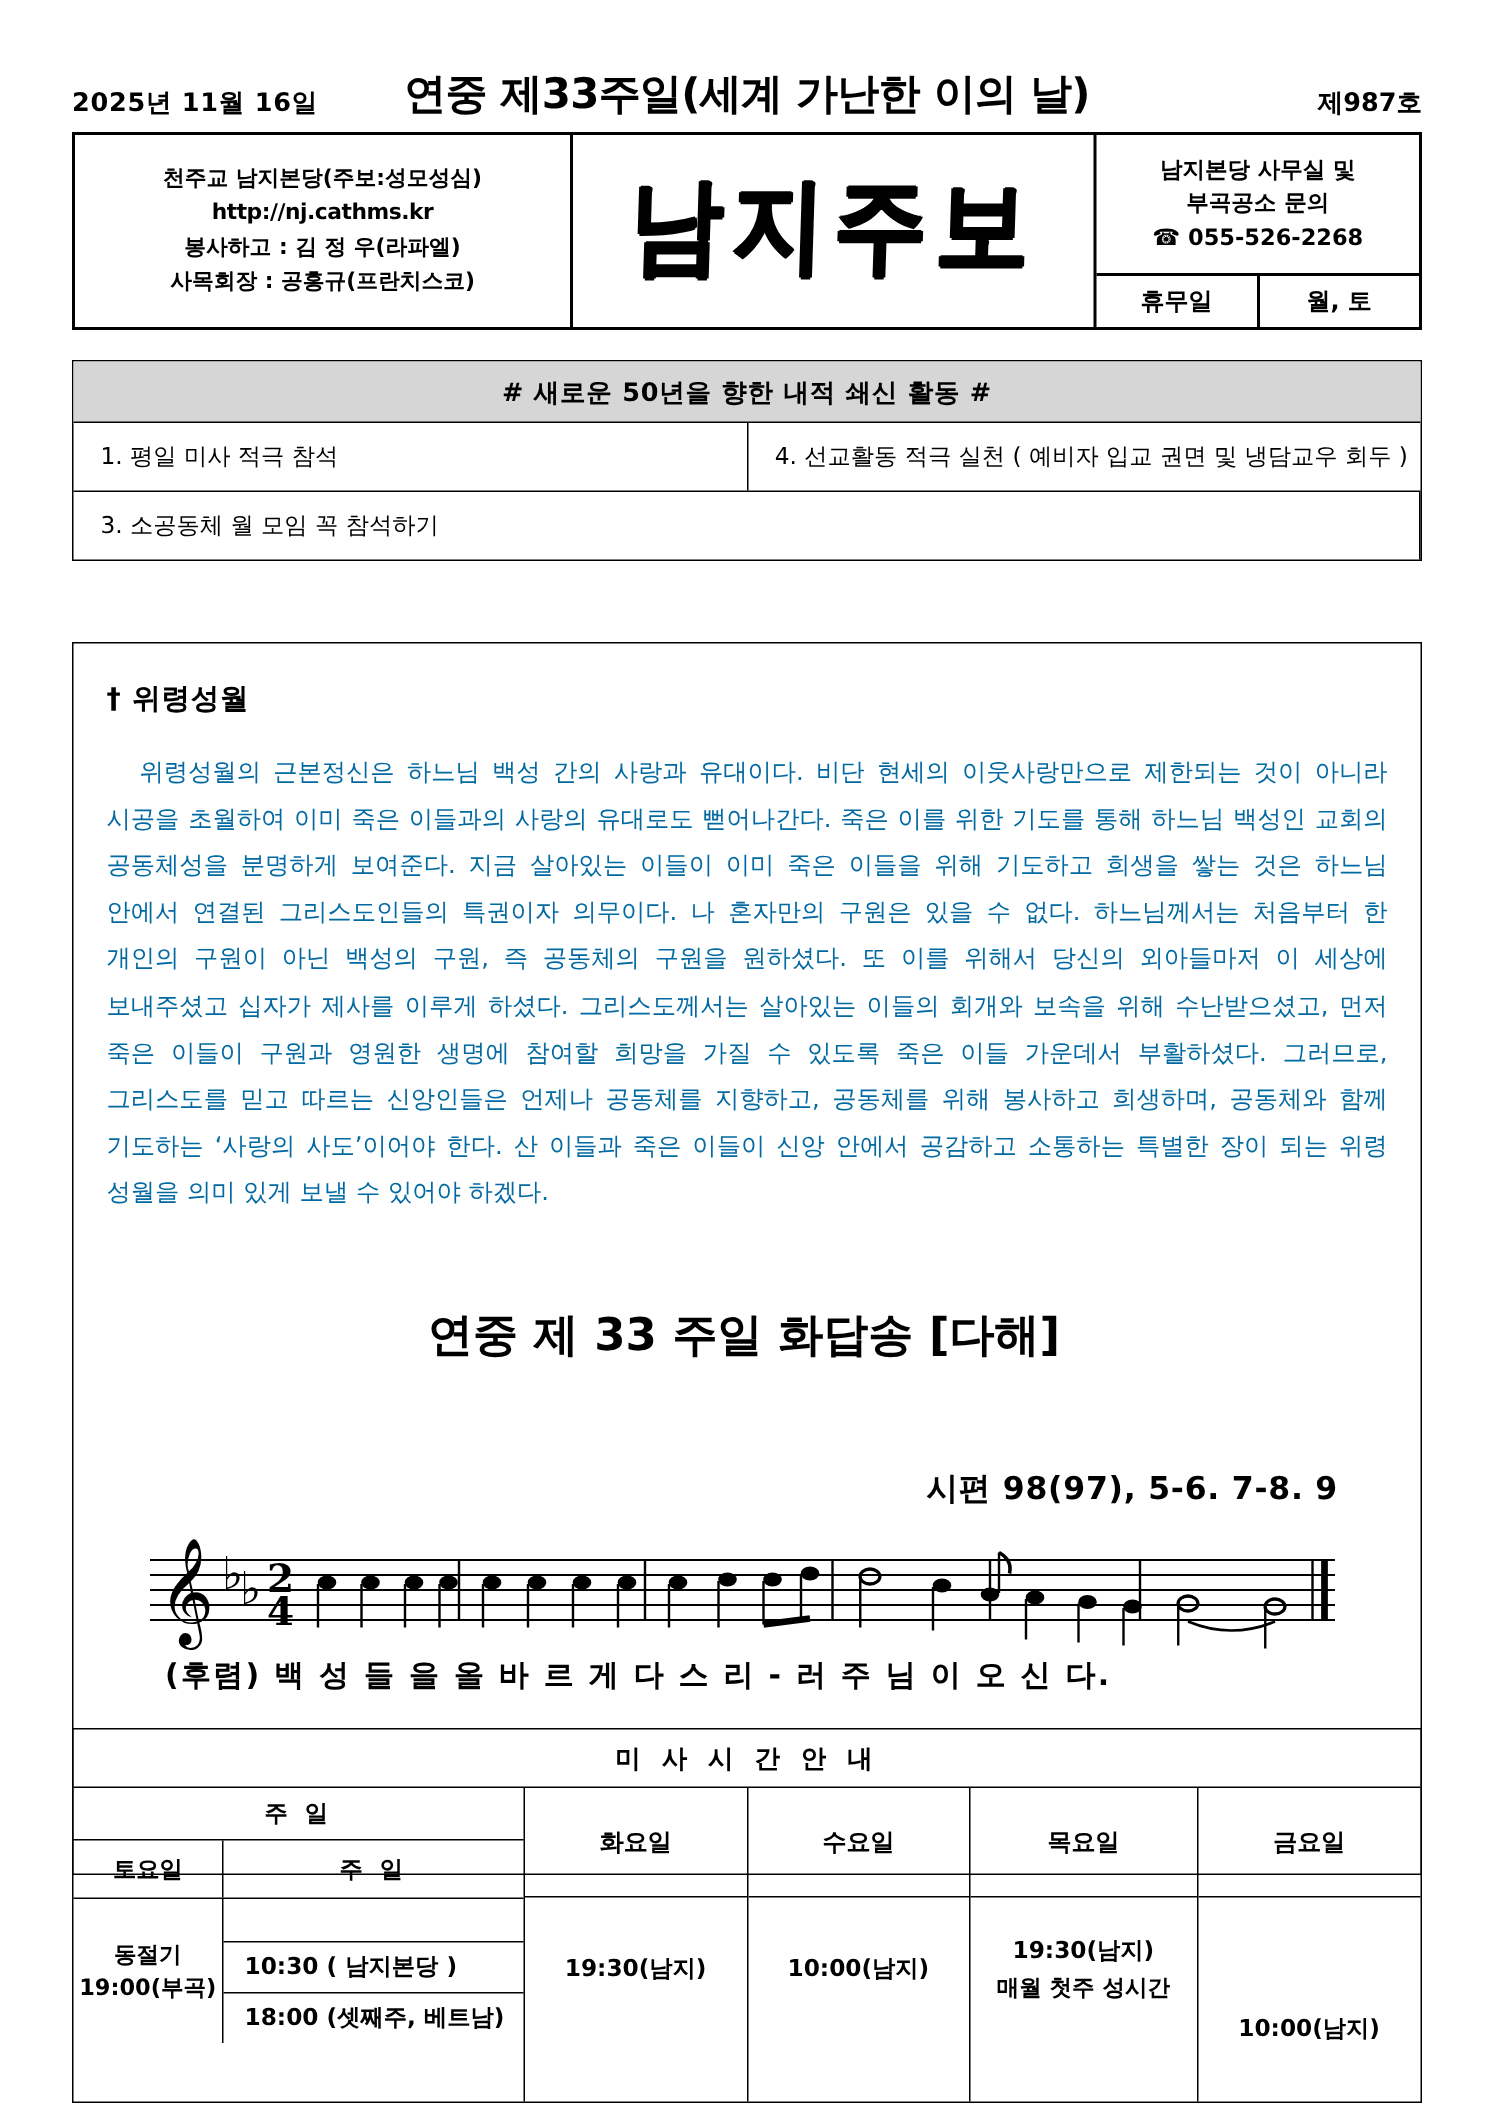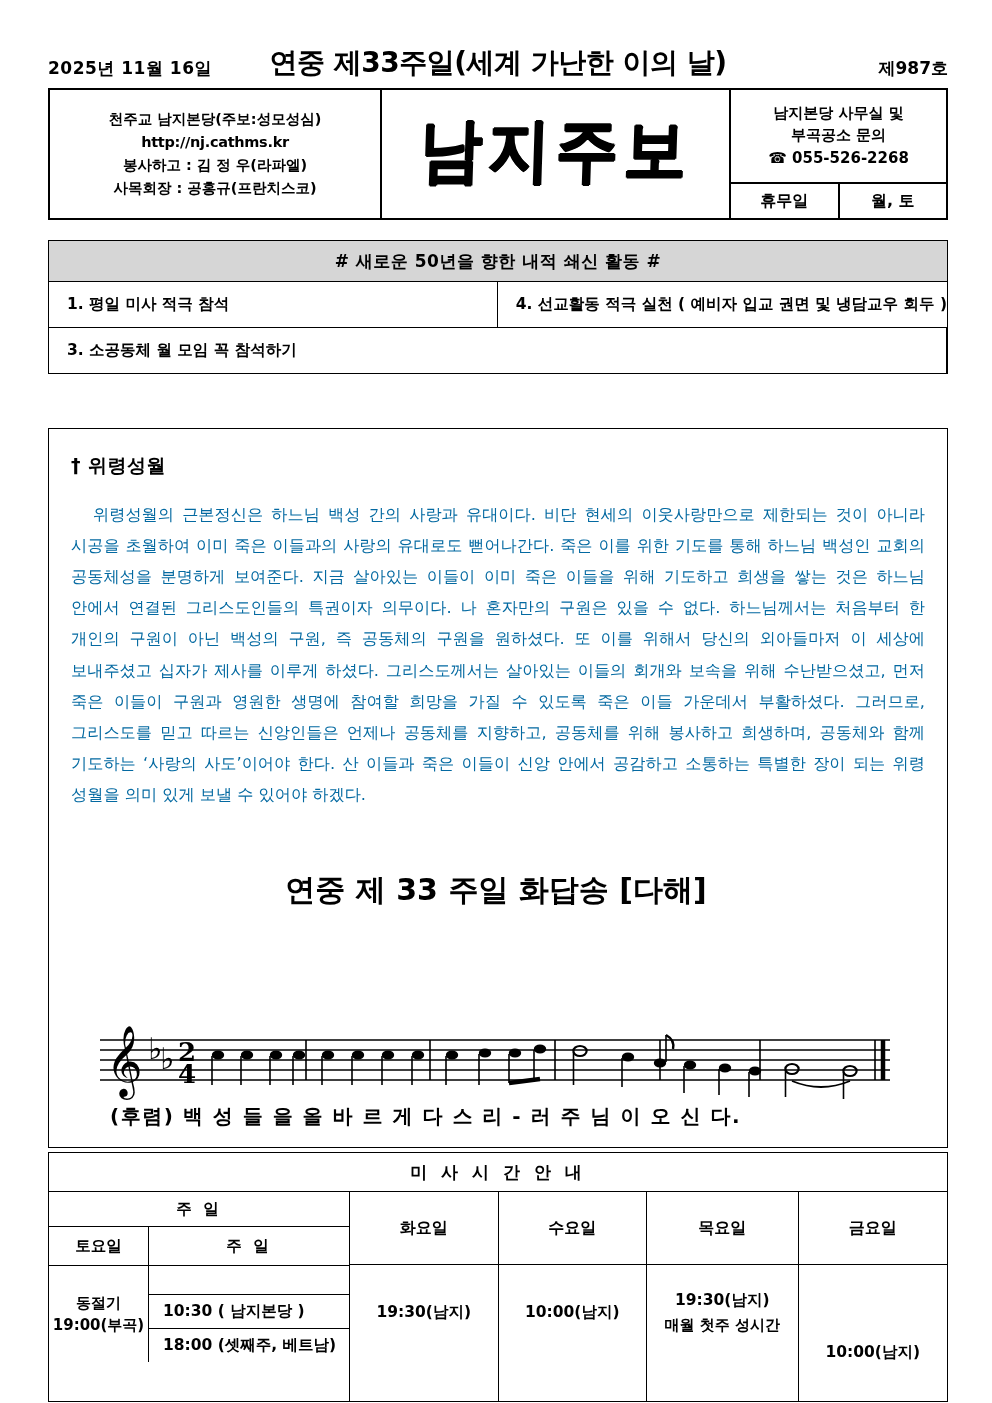--- a/index.html
+++ b/index.html
@@ -180,33 +180,33 @@
     height: 45px;
     border-bottom: 1.5px solid #000;
   }
   .act-row:last-child { border-bottom: none; }
   .act-cell {
     flex: 1;
     display: flex;
     align-items: center;
     padding-left: 18px;
     font-size: 15.5px;
-    font-weight: 700;
+    font-weight: 400;
     box-sizing: border-box;
     white-space: nowrap;
   }
   .act-cell.left { border-right: 1.5px solid #000; }
 
   
   .article {
     position: absolute;
     left: 48px;
     top: 428px;
     width: 900px;
-    height: 720px;
+    height: 822px;
     border: 1.5px solid #000;
     box-sizing: border-box;
     padding: 24px 22px 0 22px;
   }
   .article-title {
     font-size: 19px;
     font-weight: 700;
     margin-bottom: 20px;
     letter-spacing: 0.5px;
   }
@@ -441,20 +441,21 @@
       <div class="act-cell left">3. 소공동체 월 모임 꼭 참석하기</div>
     </div>
   </div>
 
   <div class="article">
     <div class="article-title">† 위령성월</div>
     <div class="article-body">위령성월의 근본정신은 하느님 백성 간의 사랑과 유대이다. 비단 현세의 이웃사랑만으로 제한되는 것이 아니라 시공을 초월하여 이미 죽은 이들과의 사랑의 유대로도 뻗어나간다. 죽은 이를 위한 기도를 통해 하느님 백성인 교회의 공동체성을 분명하게 보여준다. 지금 살아있는 이들이 이미 죽은 이들을 위해 기도하고 희생을 쌓는 것은 하느님 안에서 연결된 그리스도인들의 특권이자 의무이다. 나 혼자만의 구원은 있을 수 없다. 하느님께서는 처음부터 한 개인의 구원이 아닌 백성의 구원, 즉 공동체의 구원을 원하셨다. 또 이를 위해서 당신의 외아들마저 이 세상에 보내주셨고 십자가 제사를 이루게 하셨다. 그리스도께서는 살아있는 이들의 회개와 보속을 위해 수난받으셨고, 먼저 죽은 이들이 구원과 영원한 생명에 참여할 희망을 가질 수 있도록 죽은 이들 가운데서 부활하셨다. 그러므로, 그리스도를 믿고 따르는 신앙인들은 언제나 공동체를 지향하고, 공동체를 위해 봉사하고 희생하며, 공동체와 함께 기도하는 ‘사랑의 사도’이어야 한다. 산 이들과 죽은 이들이 신앙 안에서 공감하고 소통하는 특별한 장이 되는 위령 성월을 의미 있게 보낼 수 있어야 하겠다.</div>
   </div>
 
   <div class="psalm-title">연중 제 33 주일 화답송 [다해]</div>
+  <div class="psalm-ref">시편 98(97), 5-6. 7-8. 9</div>
 
   <div class="music">
     <svg width="790" height="80" viewBox="0 0 790 80" xmlns="http://www.w3.org/2000/svg">
 
       <g stroke="#000" stroke-width="1.4">
         <line x1="0" y1="15" x2="790" y2="15"></line>
         <line x1="0" y1="25" x2="790" y2="25"></line>
         <line x1="0" y1="35" x2="790" y2="35"></line>
         <line x1="0" y1="45" x2="790" y2="45"></line>
         <line x1="0" y1="55" x2="790" y2="55"></line>

